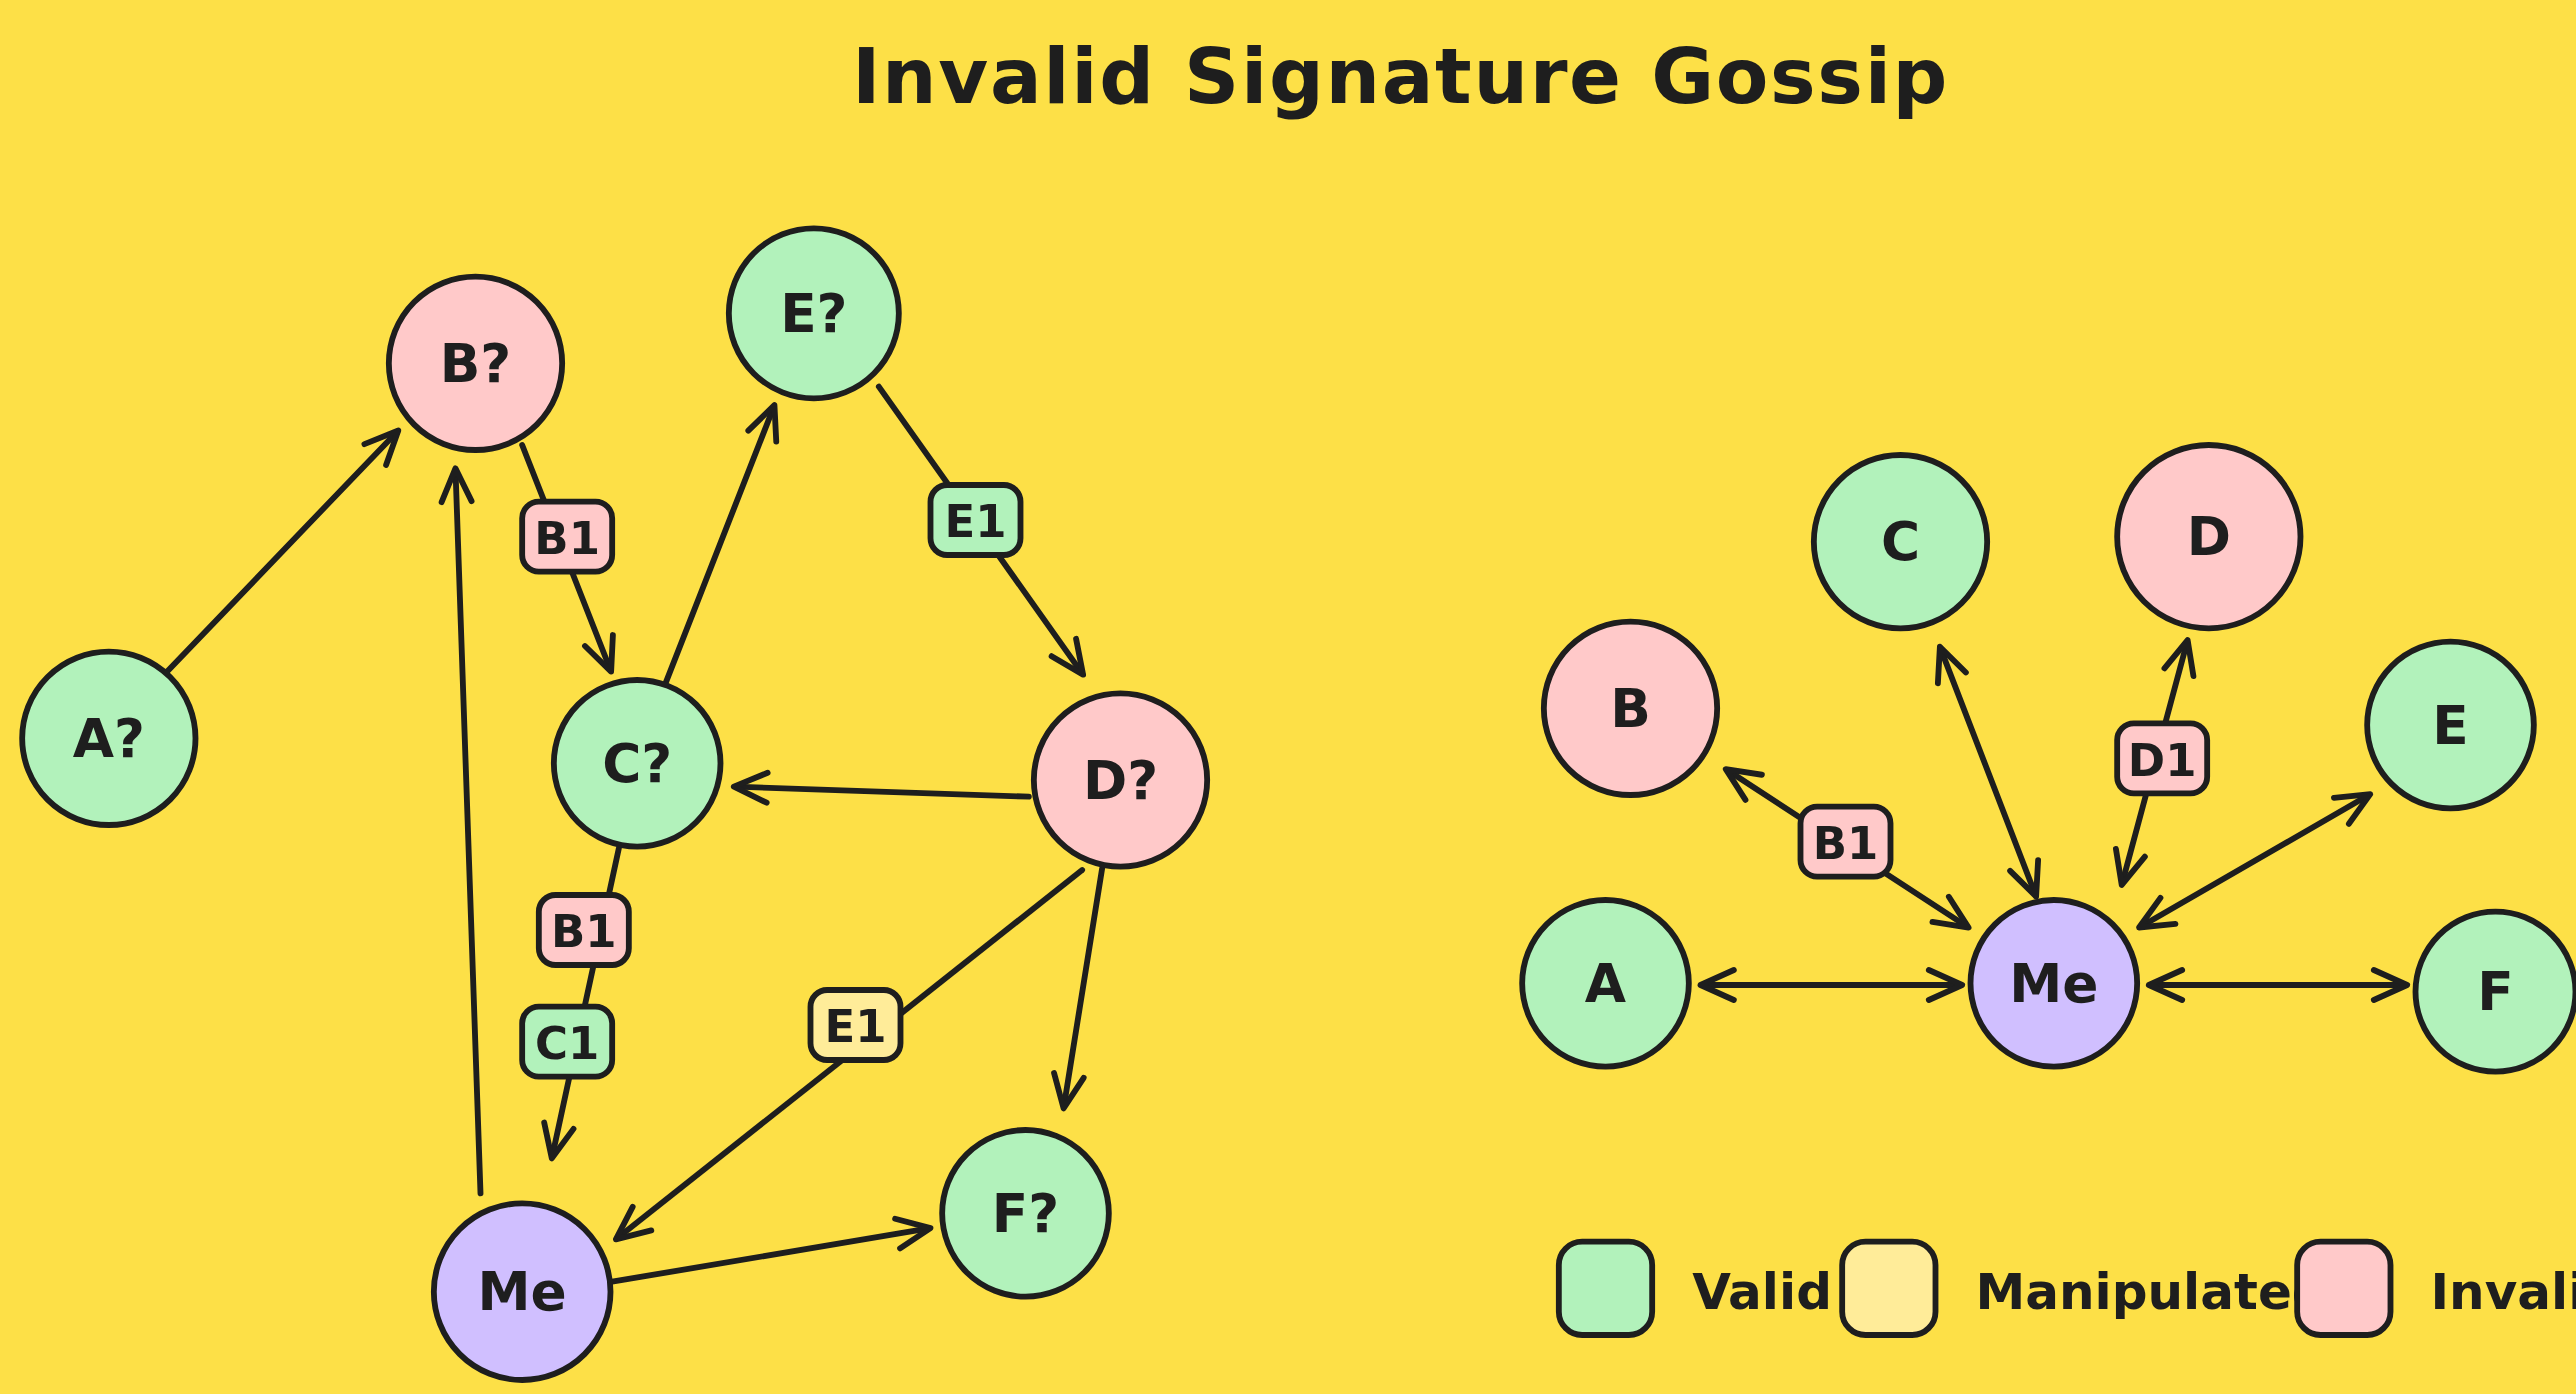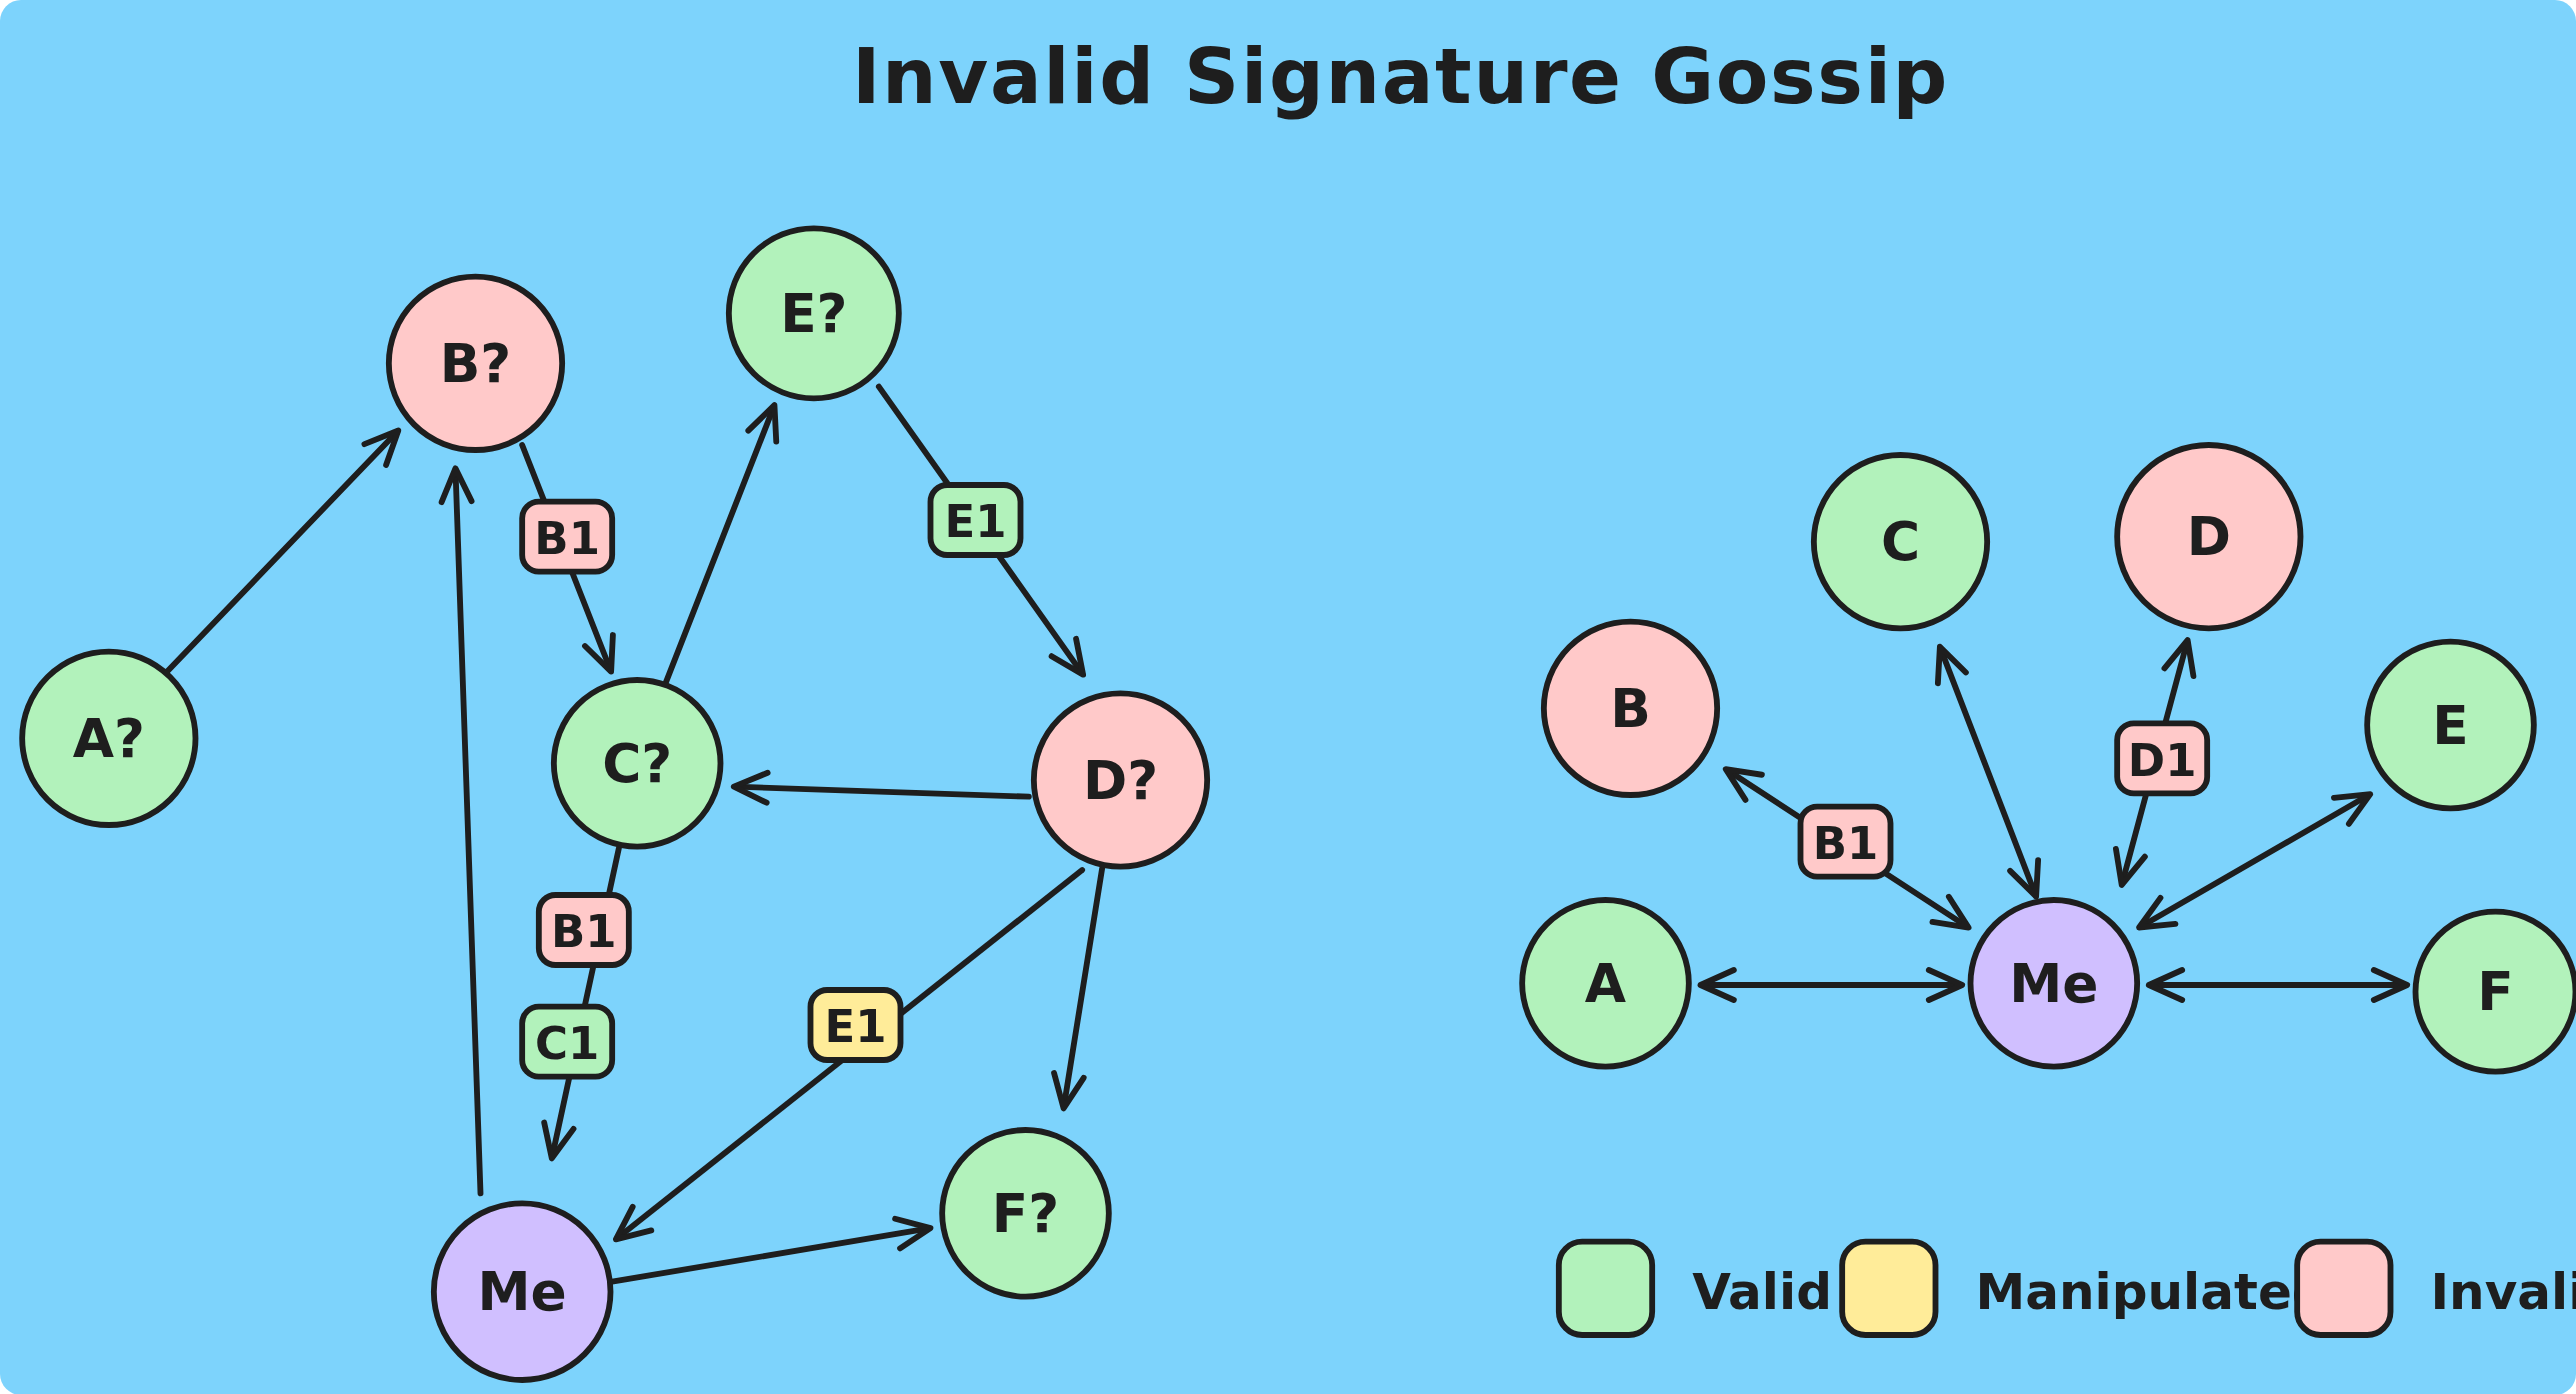--- a/index.html
+++ b/index.html
@@ -3,24 +3,23 @@
 <meta charset="utf-8">
 <style>
   html, body {
     margin: 0;
     padding: 0;
     background: #ffffff;
   }
   .page {
     width: 2576px;
     height: 1395px;
-    background: #7dd3fc;
+    background: #fde047;
     overflow: hidden;
     position: relative;
-    border-radius: 21px;
   }
   svg { display: block; }
   text {
     font-family: "DejaVu Sans", "Liberation Sans", sans-serif;
     fill: #1e1e1e;
   }
   .title-text {
     font-size: 46px;
     font-weight: 700;
     letter-spacing: 1px;

